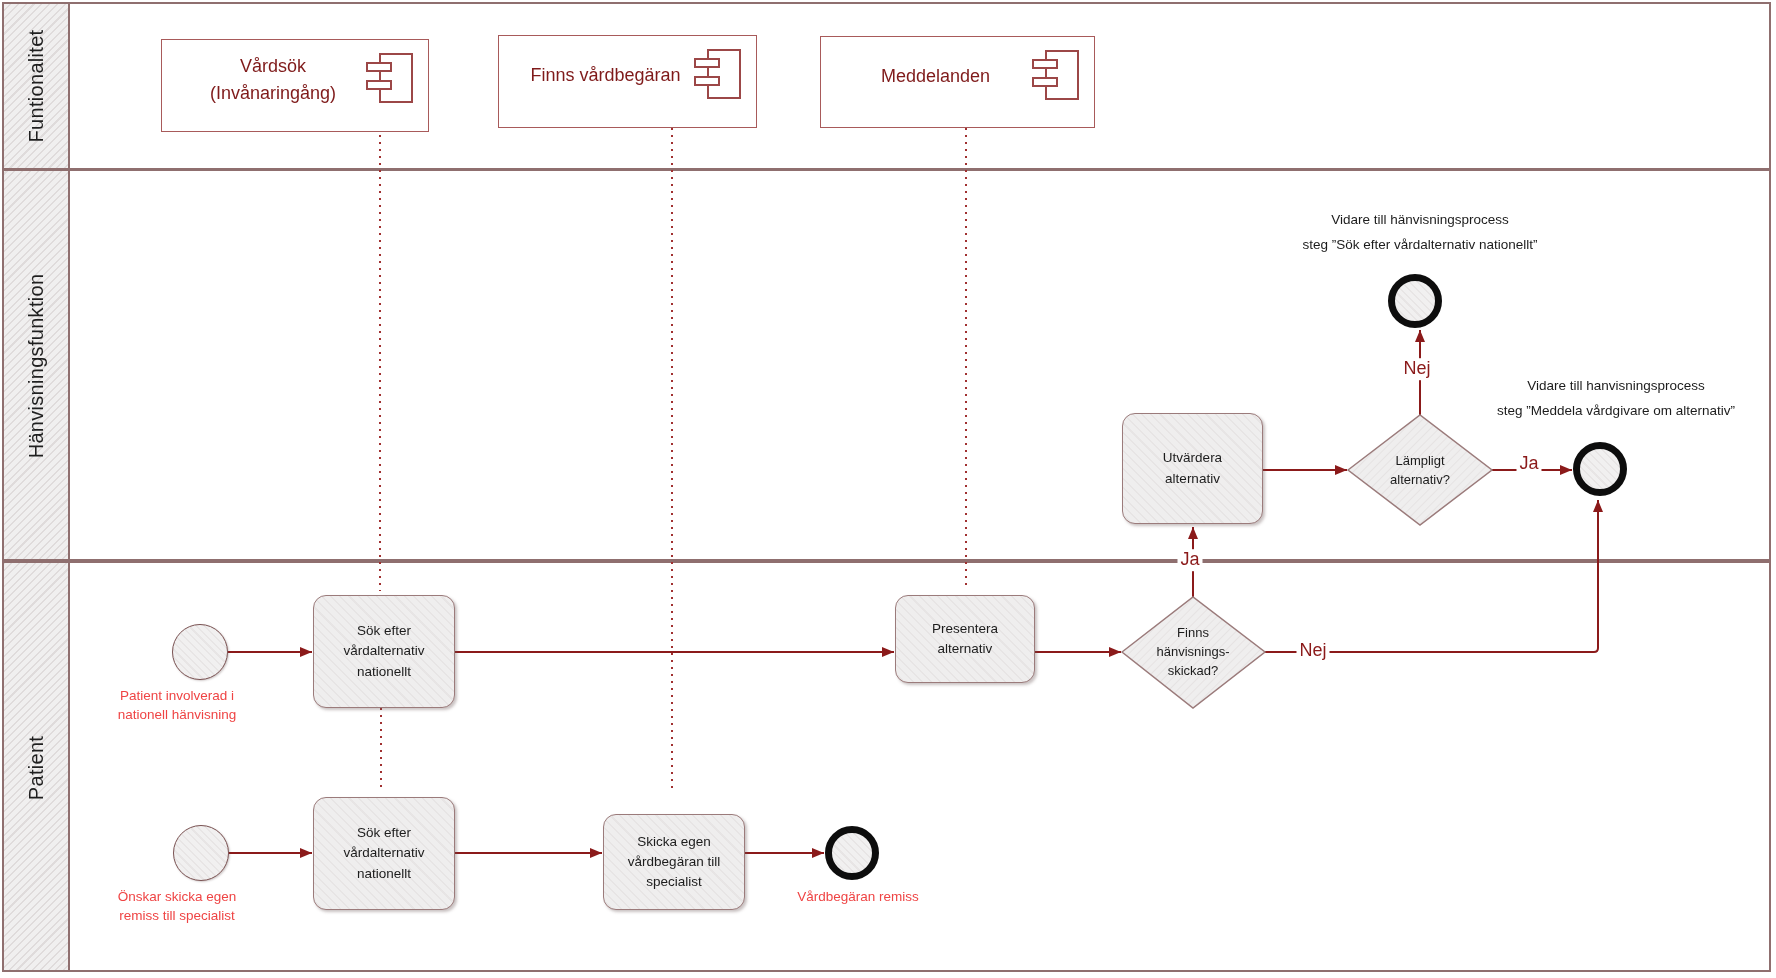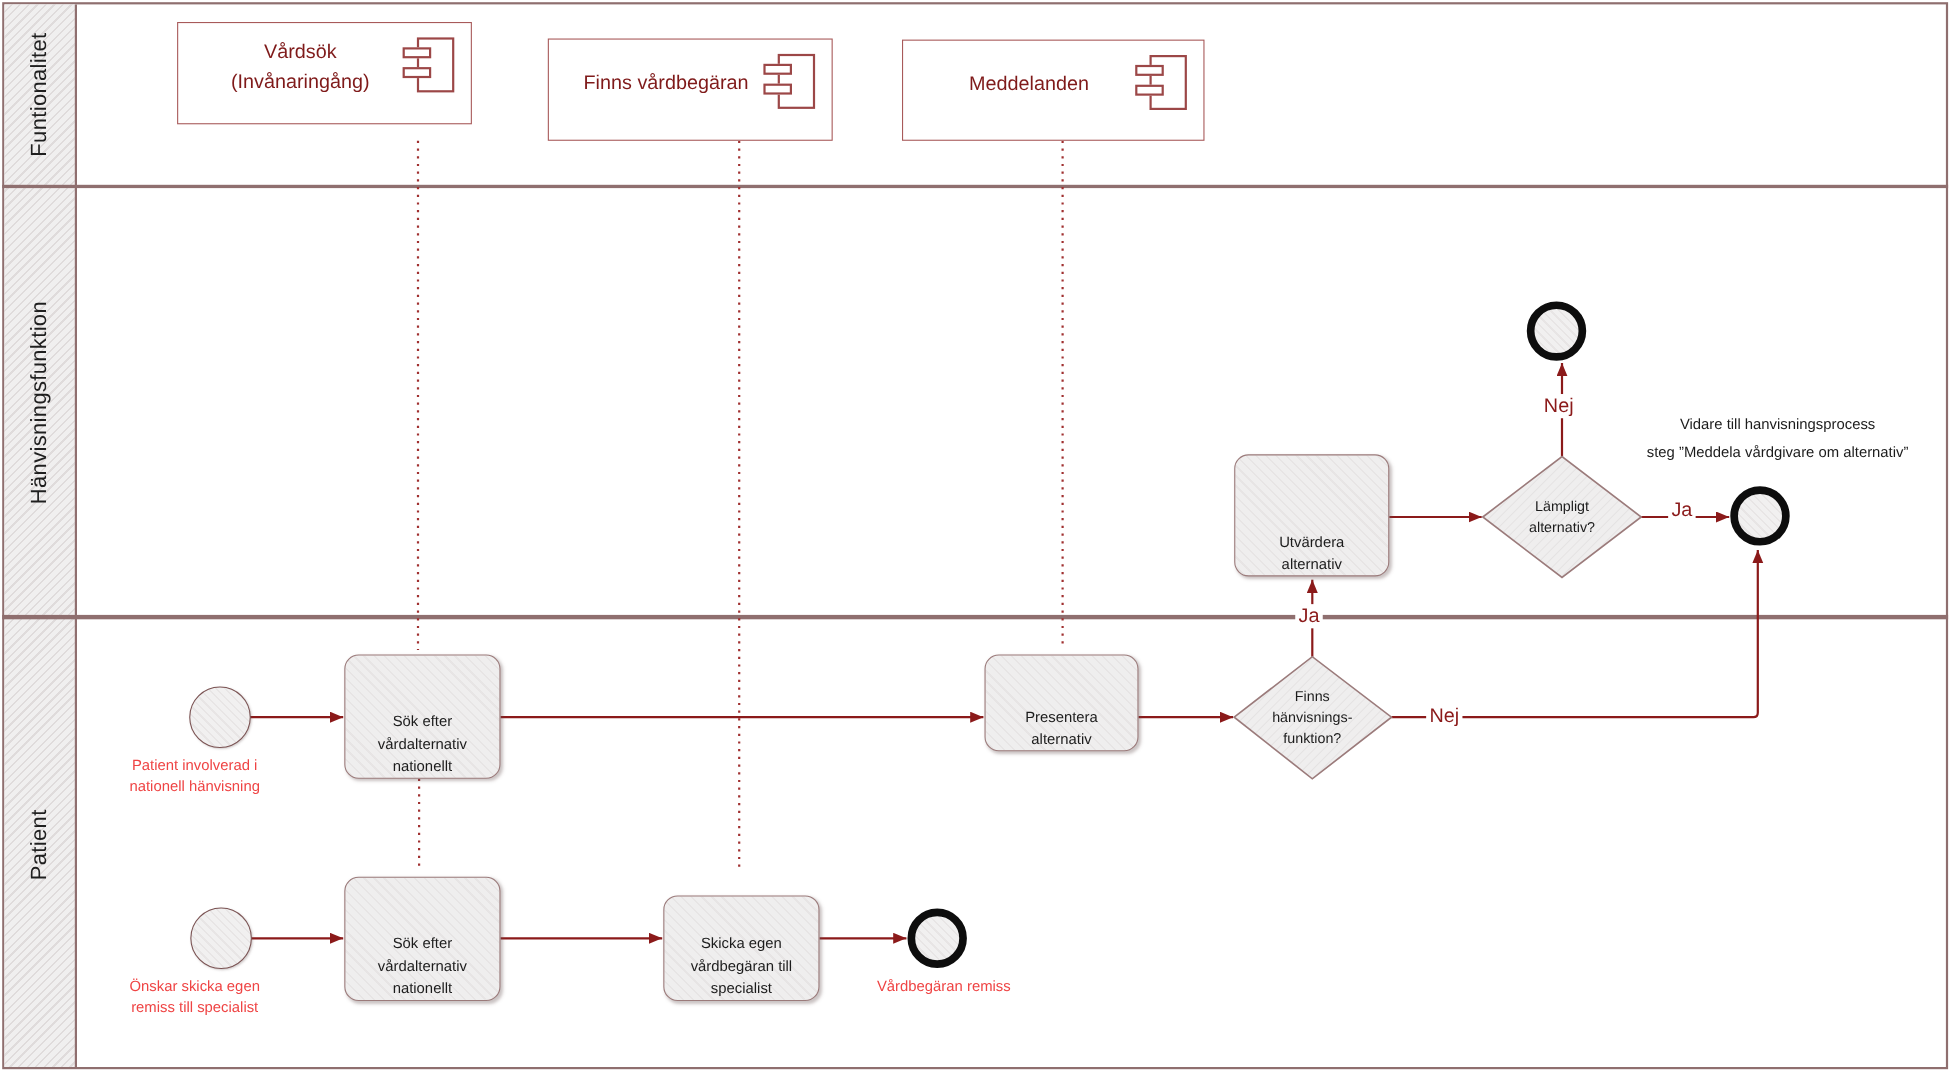--- a/index.html
+++ b/index.html
@@ -45,21 +45,21 @@
     border:2px solid #9c4747;background:#fff;box-sizing:border-box;
   }
   .comp-icon .tab1{top:7px;}
   .comp-icon .tab2{top:25px;}
   
   .task{
     position:absolute;border:1.5px solid #9b7b7b;border-radius:13px;box-sizing:border-box;
     background:#efeeee;
     background-image:repeating-linear-gradient(45deg,rgba(255,255,255,0) 0 5px,rgba(190,180,180,.16) 5px 6.5px);
     box-shadow:2px 2px 3px rgba(100,80,80,.35);
-    display:flex;align-items:flex-end;justify-content:center;z-index:3;
+    display:flex;align-items:center;justify-content:center;z-index:3;
   }
   .task-label{
     font-size:13.5px;color:#1c1c1c;text-align:center;line-height:1.5;white-space:pre-line;
   }
   
   .gw-label{
     position:absolute;transform:translate(-50%,-50%);z-index:4;
     font-size:13px;color:#1c1c1c;text-align:center;line-height:1.48;white-space:pre-line;
   }
   
@@ -130,21 +130,21 @@
       <line x1="455" y1="853" x2="602" y2="853" marker-end="url(#arr)"></line>
       <line x1="745" y1="853" x2="824" y2="853" marker-end="url(#arr)"></line>
     </g>
 
     <g stroke="#9b7b7b" stroke-width="1.5" fill="url(#hatch)">
       <polygon points="1122,652 1193,597 1265,652 1193,708"></polygon>
       <polygon points="1348,470 1420,415 1492,470 1420,525"></polygon>
     </g>
   </svg>
 
-  <div class="comp-box" style="left:161px;top:20px;width:268px;height:93px">
+  <div class="comp-box" style="left:161px;top:39px;width:268px;height:93px">
     <div class="comp-label">Vårdsök
 (Invånaringång)</div>
     <div class="comp-icon">
         <div class="tab tab1"></div>
         <div class="tab tab2"></div>
       </div>
   </div>
   <div class="comp-box" style="left:498px;top:35px;width:259px;height:93px">
     <div class="comp-label">Finns vårdbegäran</div>
     <div class="comp-icon">
@@ -179,38 +179,42 @@
 nationellt</div>
   </div>
   <div class="task" style="left:603px;top:814px;width:142px;height:96px">
     <div class="task-label">Skicka egen
 vårdbegäran till
 specialist</div>
   </div>
 
   <div class="gw-label" style="left:1193px;top:652px">Finns
 hänvisnings-
-funktion?</div>
+skickad?</div>
   <div class="gw-label" style="left:1420px;top:470px">Lämpligt
 alternativ?</div>
 
   <div class="evt start" style="left:172px;top:624px;width:56px;height:56px"></div>
   <div class="evt-label" style="left:177px;top:687px">Patient involverad i
 nationell hänvisning</div>
 
   <div class="evt start" style="left:173px;top:825px;width:56px;height:56px"></div>
   <div class="evt-label" style="left:177px;top:888px">Önskar skicka egen
 remiss till specialist</div>
 
   <div class="evt end" style="left:1388px;top:274px;width:54px;height:54px"></div>
   <div class="evt end" style="left:1573px;top:442px;width:54px;height:54px"></div>
 
   <div class="evt end" style="left:825px;top:826px;width:54px;height:54px"></div>
   <div class="evt-label" style="left:858px;top:888px">Vårdbegäran remiss</div>
 
+  <div class="annot" style="left:1420px;top:212px">
+    <div>Vidare till hänvisningsprocess</div>
+    <div>steg ”Sök efter vårdalternativ nationellt”</div>
+  </div>
   <div class="annot" style="left:1616px;top:378px">
     <div>Vidare till hanvisningsprocess</div>
     <div>steg ”Meddela vårdgivare om alternativ”</div>
   </div>
 
   <div class="edge-label" style="left:1417px;top:369px">Nej</div>
   <div class="edge-label" style="left:1529px;top:464px">Ja</div>
   <div class="edge-label" style="left:1190px;top:560px">Ja</div>
   <div class="edge-label" style="left:1313px;top:651px">Nej</div>
 

